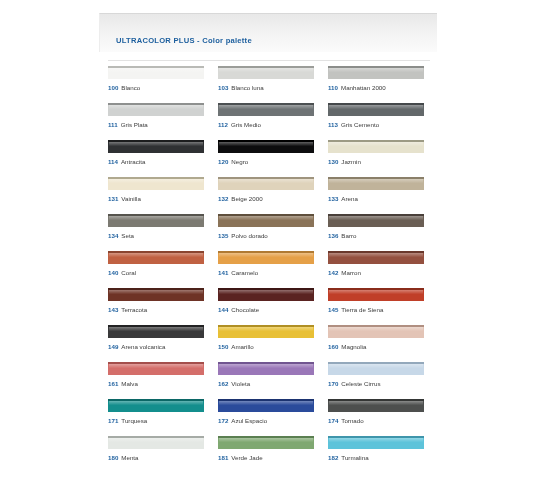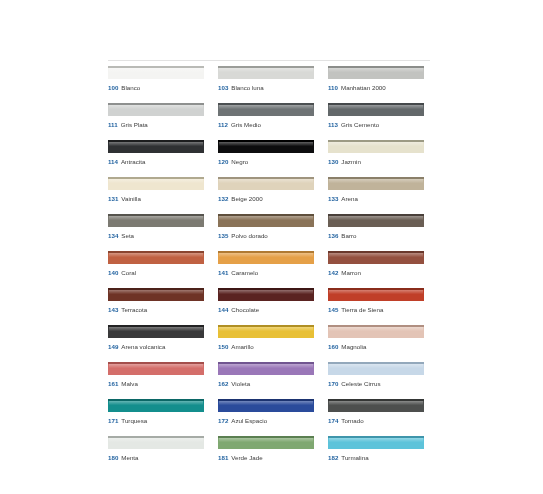--- a/index.html
+++ b/index.html
@@ -115,20 +115,23 @@
     margin-left: 3px;
   }
 </style>
 </head>
 <body>
 
 <div id="page">
 
   <div id="panel">
 
+    <div id="panel-header">
+      <div id="panel-title">ULTRACOLOR PLUS - Color palette</div>
+    </div>
 
     <div id="header-rule"></div>
 
     <div id="grid">
         <div class="swatch-row">
           <div class="swatch-cell">
             <div class="chip" style="background: rgb(244, 244, 242);">
               <div class="chip-top" style="background: rgb(185, 186, 182);"></div>
               <div class="chip-gloss"></div>
             </div>

